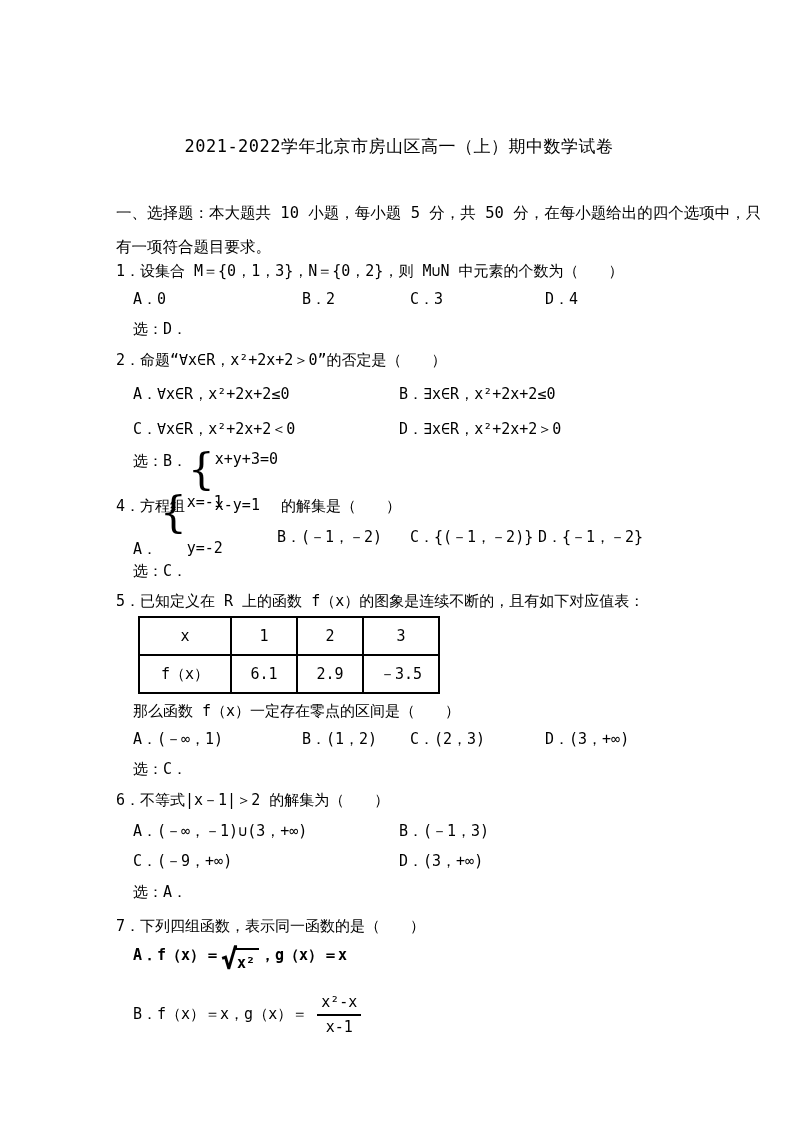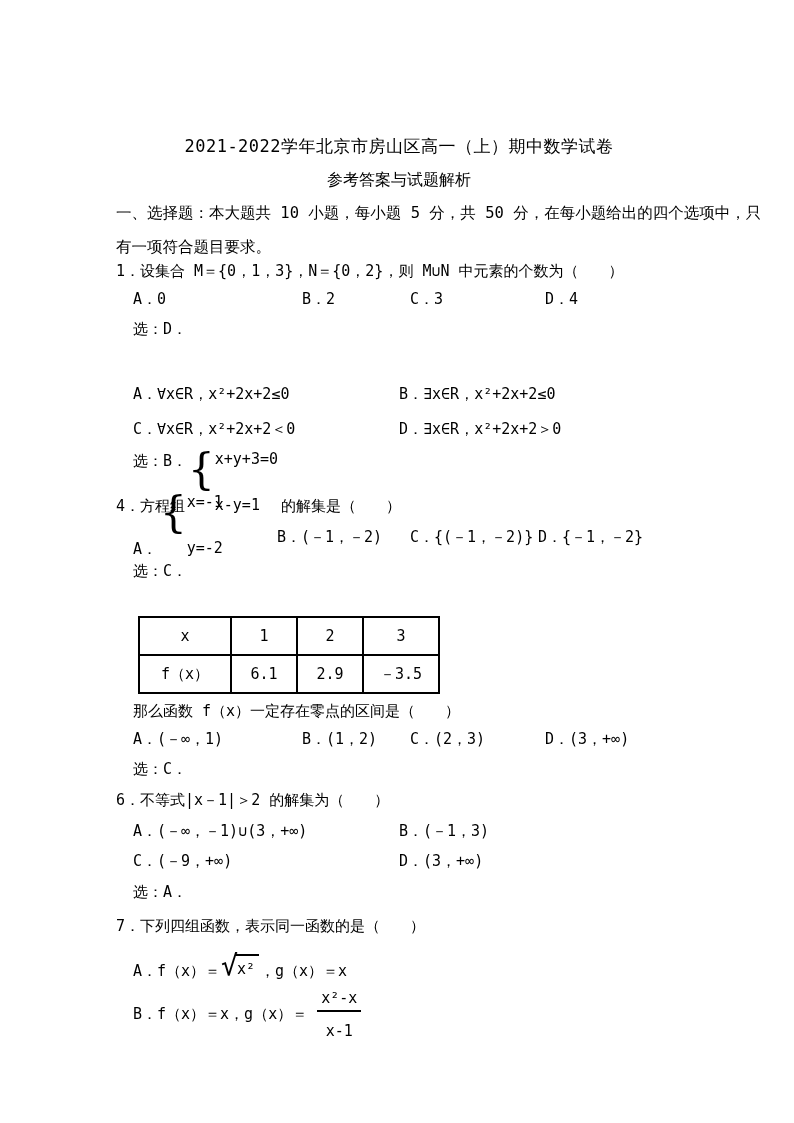--- a/index.html
+++ b/index.html
@@ -39,52 +39,52 @@
   .q4opts .c2{left:161px;} .q4opts .c3{left:294px;} .q4opts .c4{left:422px;}
   
   .vtable{position:absolute;left:22px;border-collapse:collapse;}
   .vtable td{
     border:2px solid #000;
     text-align:center;vertical-align:middle;
     height:34px;font-size:15px;
   }
   .vtable .col0{width:88px;} .vtable .col1{width:62px;} .vtable .col2{width:62px;} .vtable .col3{width:72px;}
   
-  .sqrtrow{display:flex;align-items:flex-end;height:36px;}
+  .sqrtrow{display:flex;align-items:flex-start;height:36px;font-weight:bold;}
   .rad{display:inline-flex;align-items:flex-start;margin:0 1px;}
   .rad-sign{font-size:28px;line-height:30px;}
   .rad-sign::before{content:"\221A";}
   .radicand{border-top:2px solid #000;padding:1px 4px 0 2px;margin-left:-3px;line-height:24px;align-self:flex-start;margin-top:3px;}
   
   .fracrow{display:flex;align-items:center;height:52px;}
   .frac{display:inline-flex;flex-direction:column;vertical-align:middle;text-align:center;margin-left:10px;}
   .frac .num{border-bottom:2px solid #000;padding:0 4px 1px 4px;line-height:22px;}
-  .frac .den{padding-top:9px;line-height:20px;}
+  .frac .den{padding-top:1px;line-height:20px;}
 </style>
 </head>
 <body>
 
 <div class="page">
   <div class="content">
 
     <div class="row center bold title" style="top:136px">2021-2022学年北京市房山区高一（上）期中数学试卷</div>
-    <div class="row center bold subtitle" style="top:170px">参考答案与试题解析</div>
 
     <div class="row bold sec" style="top:203px">一、选择题：本大题共 10 小题，每小题 5 分，共 50 分，在每小题给出的四个选项中，只</div>
     <div class="row bold sec" style="top:237px">有一项符合题目要求。</div>
 
     <div class="row" style="top:261px">1．设集合 M＝{0，1，3}，N＝{0，2}，则 M∪N 中元素的个数为（　　）</div>
     <div class="row opts4" style="top:289px;height:20px">
       <span class="opt c1">A．0</span>
       <span class="opt c2">B．2</span>
       <span class="opt c3">C．3</span>
       <span class="opt c4">D．4</span>
     </div>
     <div class="row indent" style="top:319px">选：D．</div>
 
+    <div class="row" style="top:350px">2．命题“∀x∈R，x²+2x+2＞0”的否定是（　　）</div>
     <div class="row opts2" style="top:384px;height:20px">
       <span class="opt c1">A．∀x∈R，x²+2x+2≤0</span>
       <span class="opt c2">B．∃x∈R，x²+2x+2≤0</span>
     </div>
     <div class="row opts2" style="top:419px;height:20px">
       <span class="opt c1">C．∀x∈R，x²+2x+2＜0</span>
       <span class="opt c2">D．∃x∈R，x²+2x+2＞0</span>
     </div>
     <div class="row indent" style="top:451px">选：B．</div>
 
@@ -109,20 +109,21 @@
             <div>y=-2</div>
           </span>
         </span>
       </span>
       <span class="opt c2 optmid">B．(－1，－2)</span>
       <span class="opt c3 optmid">C．{(－1，－2)}</span>
       <span class="opt c4 optmid">D．{－1，－2}</span>
     </div>
     <div class="row indent" style="top:561px">选：C．</div>
 
+    <div class="row" style="top:591px">5．已知定义在 R 上的函数 f（x）的图象是连续不断的，且有如下对应值表：</div>
     <table class="vtable" style="top:616px">
       <tbody>
           <tr>
         <td class="col0">x</td>
         <td class="col1">1</td>
         <td class="col2">2</td>
         <td class="col3">3</td>
       </tr>
       <tr>
         <td class="col0">f（x）</td>

